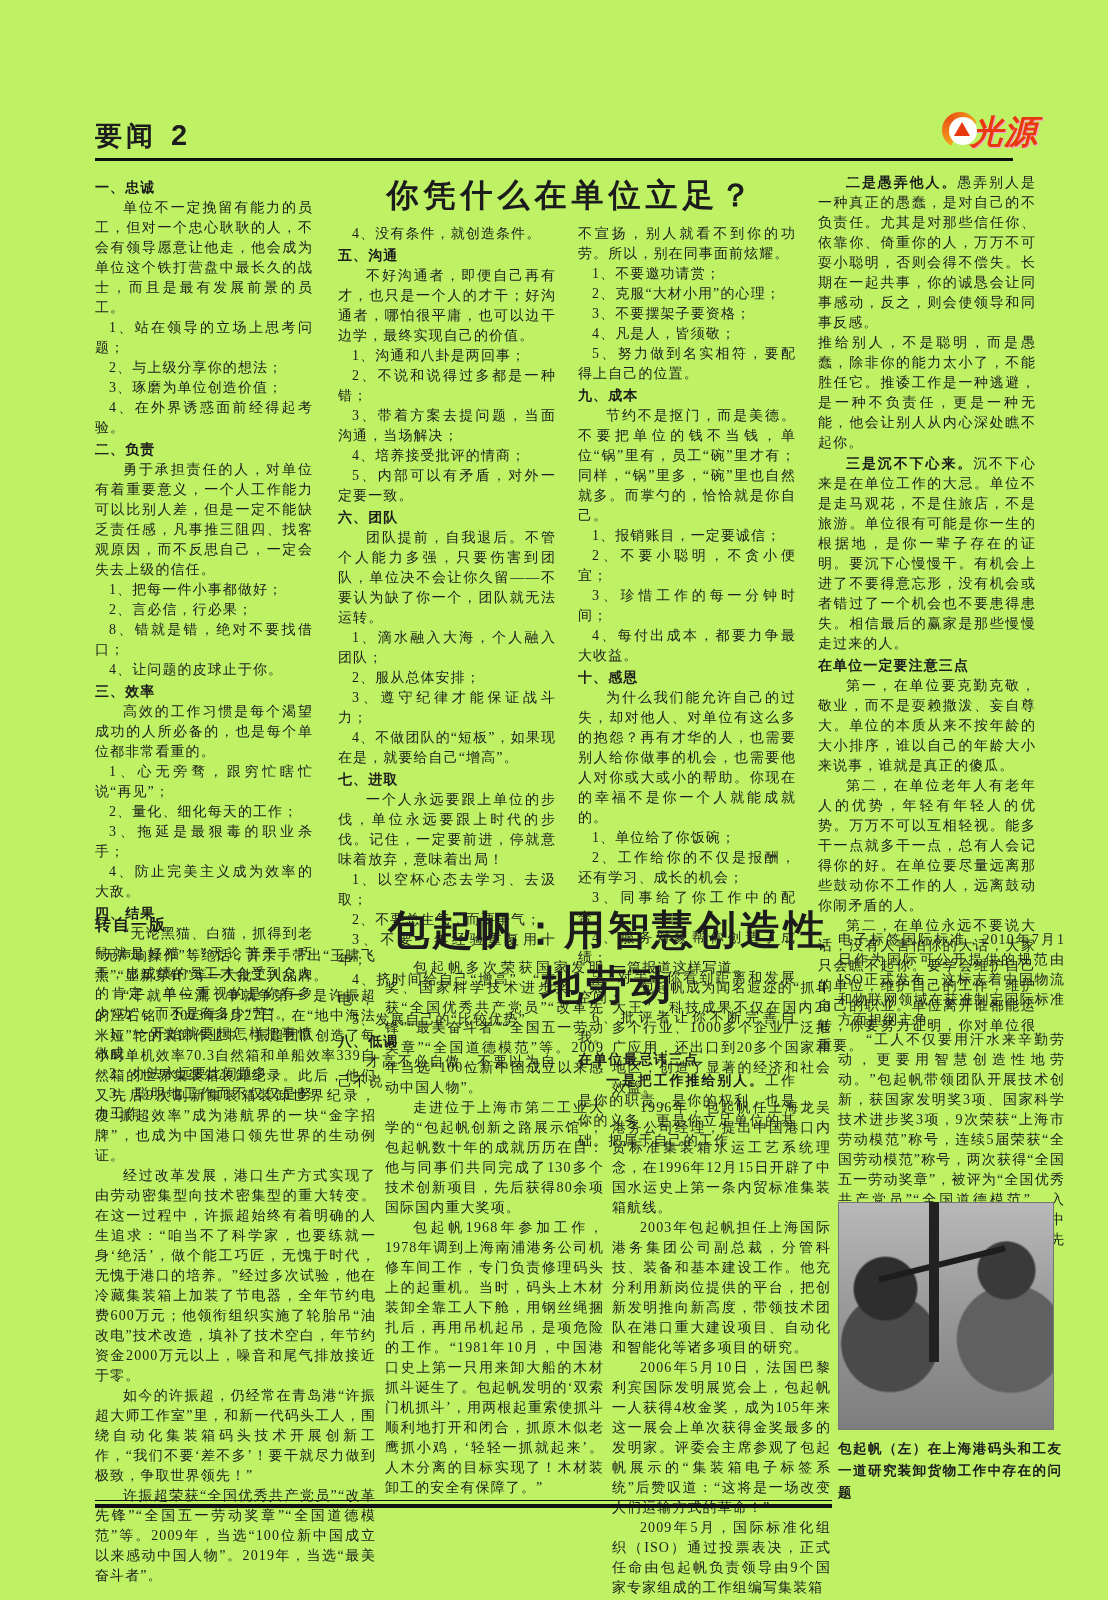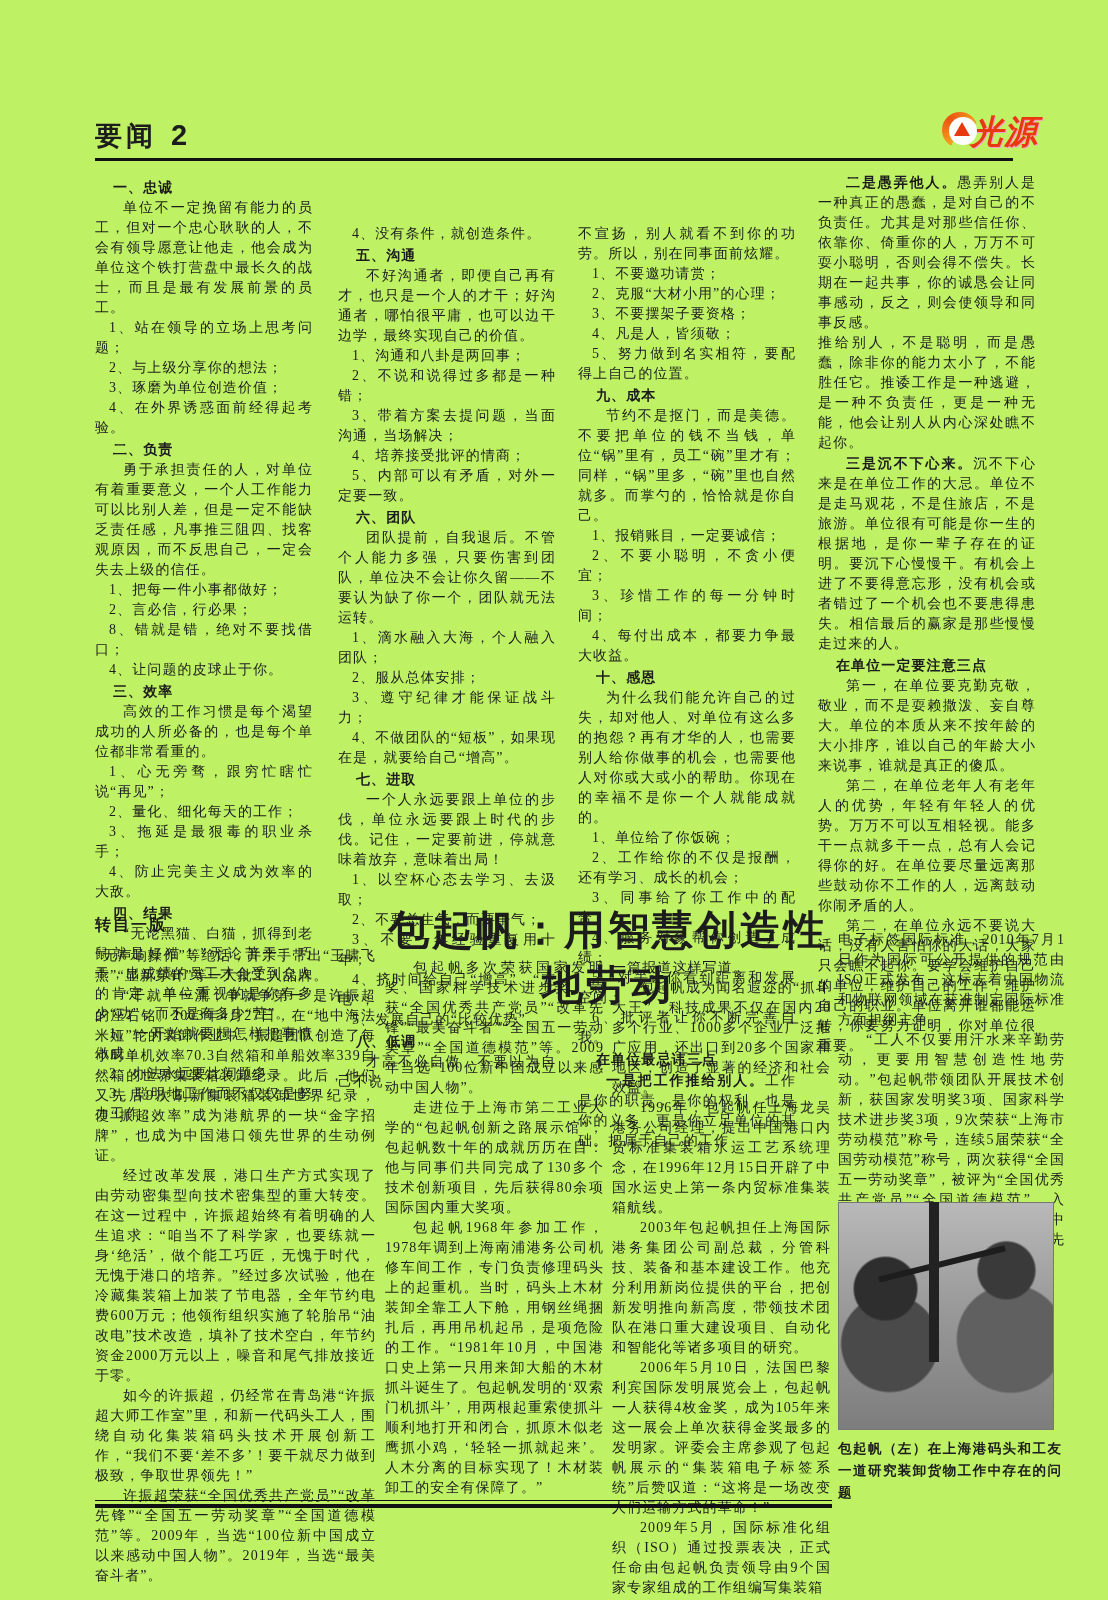--- a/index.html
+++ b/index.html
@@ -21,21 +21,21 @@
       font-size:33px;color:#e8380d;letter-spacing:1px;text-shadow:1px 1px 0 #f9c;}
   
   #a1-title{position:absolute;left:338px;top:174px;width:467px;text-align:center;font-size:32px;letter-spacing:5px;}
   #a2-title{position:absolute;left:383px;top:903px;width:450px;text-align:center;font-size:41px;letter-spacing:3px;}
   
   .col{position:absolute;font-size:14px;line-height:20px;letter-spacing:1.1px;}
   .para{text-align:justify;text-indent:2em;margin:0;}
   .cont{text-indent:0;}
   .item{text-indent:1em;}
   .hsec{font-family:"Liberation Sans","DejaVu Sans",sans-serif;font-weight:bold;text-indent:0;
-        text-align:left;margin:1px 18px;}
+        text-align:left;margin:1px 0;}
   #a1-col1{left:95px;top:176px;width:218px;height:736px;}
   #a1-col2{left:338px;top:224px;width:218px;height:688px;}
   #a1-col3{left:578px;top:224px;width:218px;height:688px;}
   #a1-col4{left:818px;top:172px;width:218px;height:740px;}
   #a2-source{position:absolute;left:95px;top:915px;font-size:16px;letter-spacing:2px;}
   #a2-left{left:95px;top:946px;width:281px;height:556px;}
   #a2-colA{left:385px;top:958px;width:219px;height:548px;}
   #a2-colB{left:612px;top:958px;width:219px;height:548px;}
   #a2-colC{left:838px;top:930px;width:227px;height:270px;}
   
@@ -66,20 +66,21 @@
 
   <div id="logo">
     <span id="logo-icon">
       <span class="cres"></span>
         <span class="cres-in"></span>
         <span class="spark"></span>
     </span>
     <span id="logo-text">光源</span>
   </div>
 
+  <h1 id="a1-title" class="sansb" style="margin:0;">你凭什么在单位立足？</h1>
 
   <div id="a1-col1" class="col">
       <div class="hsec">一、忠诚</div>
       <div class="para">单位不一定挽留有能力的员工，但对一个忠心耿耿的人，不会有领导愿意让他走，他会成为单位这个铁打营盘中最长久的战士，而且是最有发展前景的员工。</div>
       <div class="para item">1、站在领导的立场上思考问题；</div>
       <div class="para item">2、与上级分享你的想法；</div>
       <div class="para item">3、琢磨为单位创造价值；</div>
       <div class="para item">4、在外界诱惑面前经得起考验。</div>
       <div class="hsec">二、负责</div>
       <div class="para">勇于承担责任的人，对单位有着重要意义，一个人工作能力可以比别人差，但是一定不能缺乏责任感，凡事推三阻四、找客观原因，而不反思自己，一定会失去上级的信任。</div>

